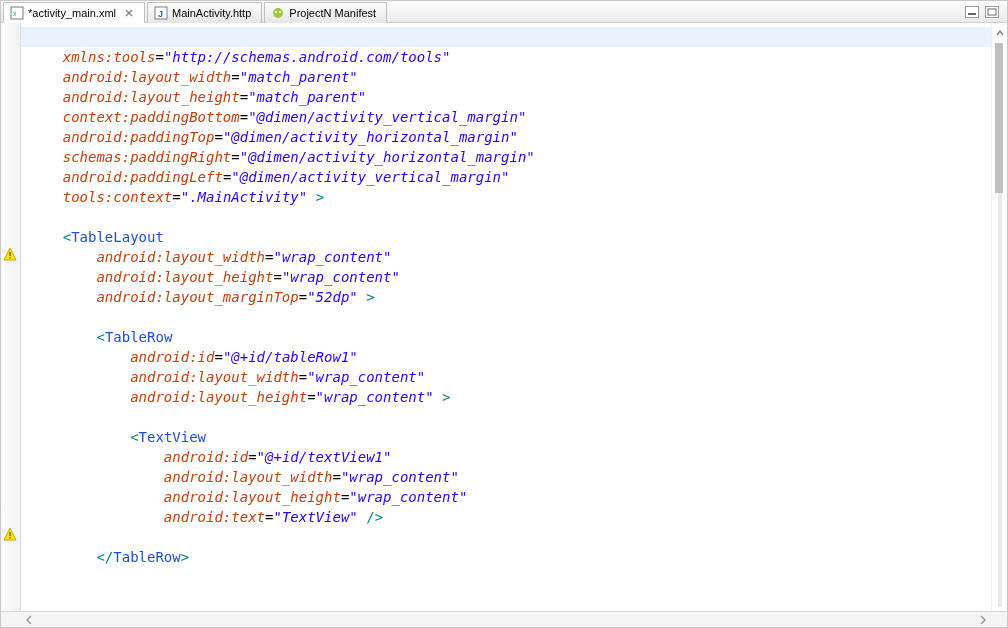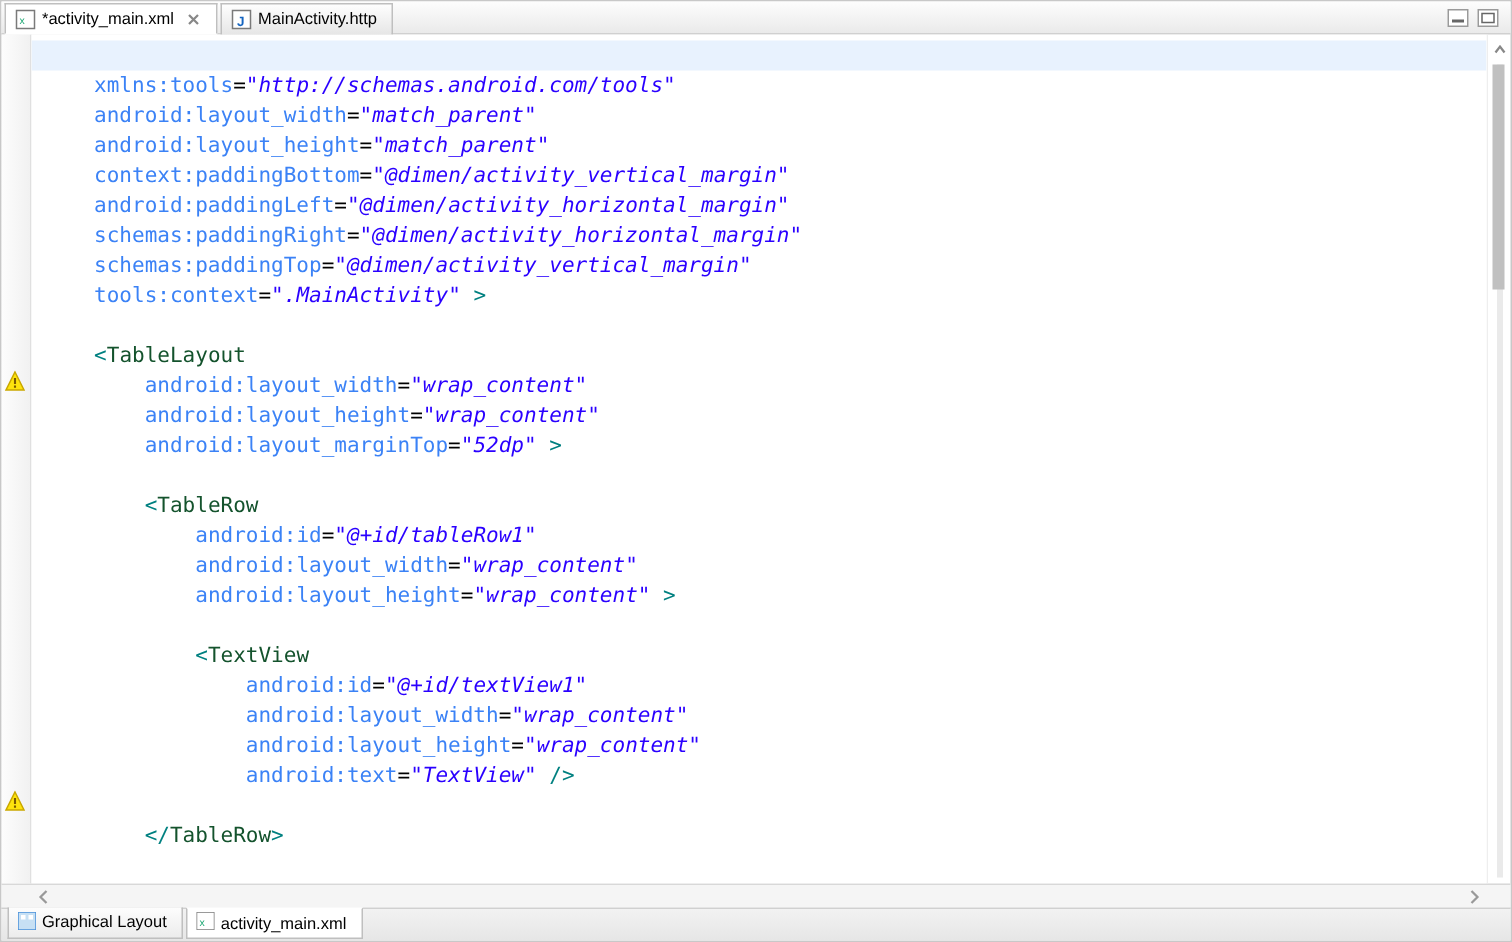--- a/index.html
+++ b/index.html
@@ -18,22 +18,22 @@
   .editwrap { flex:1; display:flex; overflow:hidden; position:relative; }
   .gutter { width:20px; background: linear-gradient(to right,#fdfdfd,#f1f1f1); border-right:1px solid #e0e0e0; position:relative; }
   .warn { position:absolute; left:2px; width:14px; height:14px; }
   .overview { width:16px; display:flex; flex-direction:column; align-items:center; border-left:1px solid #eee; }
   .overview .ovtop { width:12px; height:12px; margin-top:4px; display:flex; align-items:center; justify-content:center; }
   .overview .ovtrack { flex:1; width:4px; background:#eaeaea; margin:4px 0; position:relative; }
   .code { flex:1; overflow:hidden; position:relative; background:#fff; }
   .code pre { margin:0; padding:4px 0 0 8px; white-space:pre; line-height:20px; font-size:14px; }
   .hl { position:absolute; left:0; right:0; top:4px; height:20px; background:#e8f2fe; }
   
-  .tg  { color:#14532d; }      
-  .an  { color:#3b82f6; }      
+  .tg  { color:#1d4ed8; }      
+  .an  { color:#c2410c;font-style:italic; }      
   .st  { color:#2a00ff; font-style:italic; } 
   .br  { color:#008080; }      
   .pu  { color:#000; }
   
   .hsb { height:16px; display:flex; align-items:center; border-top:1px solid #d8d8d8; background:#f5f5f5; }
   .hsb .arrow { width:16px; height:14px; display:flex; align-items:center; justify-content:center; color:#888; }
   .hsb .track { flex:1; height:14px; }
   
   .bottomtabs { height:22px; display:flex; align-items:stretch; background: linear-gradient(#f2f2f2,#e6e6e6); border-top:1px solid #d0d0d0; font-family: Tahoma, Arial, sans-serif; font-size:11px; padding:0 4px; }
   .btab { display:flex; align-items:center; gap:4px; padding:0 10px 0 6px; border:1px solid #bfbfbf; border-top:none; margin-right:2px; background:linear-gradient(#fdfdfd,#ececec); position:relative; top:-1px; }
@@ -61,20 +61,30 @@
     </div>
     <div class="tab">
       <span class="ic">
         <svg width="14" height="14" viewBox="0 0 14 14">
             <rect x="1" y="1" width="12" height="12" fill="#fff" stroke="#7a7a7a"></rect>
             <text x="4" y="11" font-size="9" fill="#1565c0" font-family="Arial" font-weight="bold">J</text>
           </svg>
       </span>
       <span>MainActivity.http</span>
     </div>
+    <div class="tab">
+      <span class="ic">
+        <svg width="14" height="14" viewBox="0 0 14 14">
+            <circle cx="7" cy="7" r="5" fill="#a4c639"></circle>
+            <circle cx="5" cy="6" r="1" fill="#fff"></circle>
+            <circle cx="9" cy="6" r="1" fill="#fff"></circle>
+          </svg>
+      </span>
+      <span>ProjectN Manifest</span>
+    </div>
     <div class="spacer"></div>
     <div class="winctrl">
       <span class="wbtn">
           <svg width="10" height="8">
             <rect x="1" y="5" width="8" height="2" fill="#666"></rect>
           </svg>
         </span>
       <span class="wbtn">
           <svg width="10" height="8">
             <rect x="1" y="1" width="8" height="6" fill="none" stroke="#666"></rect>
@@ -100,23 +110,23 @@
           </svg>
       </span>
     </div>
     <div class="code">
       <div class="hl"></div>
 <pre><span class="br">&lt;</span><span class="tg">RelativeLayout</span> <span class="an">xmlns:android</span><span class="pu">=</span><span class="st">"<span>http://schemas.android.com/apk/res/android</span>"</span>
     <span class="an">xmlns:tools</span><span class="pu">=</span><span class="st">"<span>http://schemas.android.com/tools</span>"</span>
     <span class="an">android:layout_width</span><span class="pu">=</span><span class="st">"<span>match_parent</span>"</span>
     <span class="an">android:layout_height</span><span class="pu">=</span><span class="st">"<span>match_parent</span>"</span>
     <span class="an">context:paddingBottom</span><span class="pu">=</span><span class="st">"<span>@dimen/activity_vertical_margin</span>"</span>
-    <span class="an">android:paddingLeft</span><span class="pu">=</span><span class="st">"<span>@dimen/activity_horizontal_margin</span>"</span>
+    <span class="an">android:paddingTop</span><span class="pu">=</span><span class="st">"<span>@dimen/activity_horizontal_margin</span>"</span>
     <span class="an">schemas:paddingRight</span><span class="pu">=</span><span class="st">"<span>@dimen/activity_horizontal_margin</span>"</span>
-    <span class="an">schemas:paddingTop</span><span class="pu">=</span><span class="st">"<span>@dimen/activity_vertical_margin</span>"</span>
+    <span class="an">android:paddingLeft</span><span class="pu">=</span><span class="st">"<span>@dimen/activity_vertical_margin</span>"</span>
     <span class="an">tools:context</span><span class="pu">=</span><span class="st">"<span>.MainActivity</span>"</span> <span class="br">&gt;</span>
 
     <span class="br">&lt;</span><span class="tg">TableLayout</span>
         <span class="an">android:layout_width</span><span class="pu">=</span><span class="st">"<span>wrap_content</span>"</span>
         <span class="an">android:layout_height</span><span class="pu">=</span><span class="st">"<span>wrap_content</span>"</span>
         <span class="an">android:layout_marginTop</span><span class="pu">=</span><span class="st">"<span>52dp</span>"</span> <span class="br">&gt;</span>
 
         <span class="br">&lt;</span><span class="tg">TableRow</span>
             <span class="an">android:id</span><span class="pu">=</span><span class="st">"<span>@+id/tableRow1</span>"</span>
             <span class="an">android:layout_width</span><span class="pu">=</span><span class="st">"<span>wrap_content</span>"</span>
@@ -152,35 +162,14 @@
       </span>
     <div class="track"></div>
     <span class="arrow">
         <svg width="8" height="10">
           <path d="M2 1 L6 5 L2 9" fill="none" stroke="#999" stroke-width="1.5"></path>
         </svg>
       </span>
     <div style="width:16px;"></div>
   </div>
 
-  <div class="bottomtabs">
-    <div class="btab">
-      <span class="ic">
-        <svg width="12" height="12" viewBox="0 0 12 12">
-            <rect x="0" y="0" width="12" height="12" fill="#c7e0f4" stroke="#4a90d9"></rect>
-            <rect x="2" y="2" width="3" height="3" fill="#fff"></rect>
-            <rect x="7" y="2" width="3" height="3" fill="#fff"></rect>
-          </svg>
-      </span>
-      <span>Graphical Layout</span>
-    </div>
-    <div class="btab active">
-      <span class="ic">
-        <svg width="12" height="12" viewBox="0 0 12 12">
-            <rect x="0" y="0" width="12" height="12" fill="#fff" stroke="#7a7a7a"></rect>
-            <text x="2" y="9" font-size="7" fill="#2a7" font-family="Arial">x</text>
-          </svg>
-      </span>
-      <span>activity_main.xml</span>
-    </div>
-  </div>
 
 </div>
 
 </body></html>

